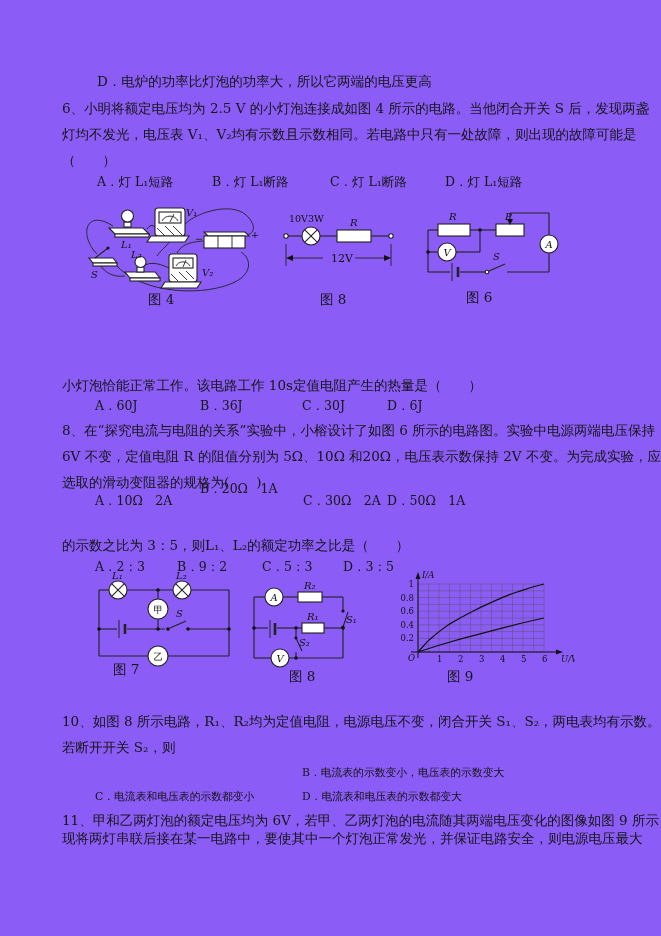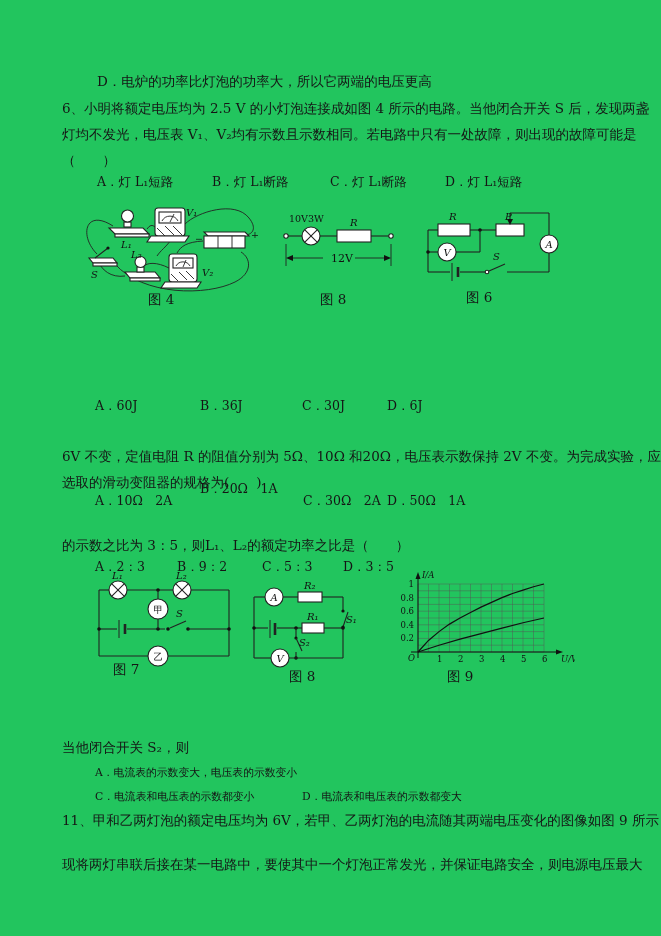--- a/index.html
+++ b/index.html
@@ -1,18 +1,18 @@
 <!DOCTYPE html>
 <html><head>
 <meta charset="utf-8">
 <style>
   html,body{margin:0;padding:0;background:#888;}
   .page{
     position:relative; width:661px; height:936px; margin:0 auto;
-    background:#22c55e; overflow:hidden;
+    background:#8b5cf6; overflow:hidden;
     font-family:"DejaVu Serif","Liberation Serif",serif;
     color:#151515;
   }
   .tl{position:absolute; font-size:13.5px; line-height:16px; white-space:nowrap;}
   .opt{position:absolute; font-size:12.5px; white-space:nowrap;}
   .opt-s{position:absolute; font-size:10.8px; white-space:nowrap;}
   .cap{position:absolute; font-size:13.5px; white-space:nowrap;}
   .fig{position:absolute;}
   .wire{stroke:#222;fill:none;stroke-width:1.1;}
   .wire2{stroke:#222;fill:none;stroke-width:0.9;}
@@ -177,25 +177,27 @@
       <circle class="comp" cx="66" cy="71" r="1.8"></circle>
       <line class="wire" x1="68" y1="70" x2="84" y2="63"></line>
       <text class="slab" x="72" y="59">S</text>
     </g>
     <line class="wire" x1="86" y1="71" x2="128" y2="71"></line>
     <text class="slab" x="28" y="19">R</text>
     <text class="slab" x="84" y="19">P</text>
   </svg>
   <div class="cap" style="left:466px;top:289px">图 6</div>
 
+  <div class="tl" style="left:62px;top:377px">小灯泡恰能正常工作。该电路工作 10s定值电阻产生的热量是（　　）</div>
   <div class="opt" style="left:95px;top:398px">A．60J</div>
   <div class="opt" style="left:200px;top:398px">B．36J</div>
   <div class="opt" style="left:302px;top:398px">C．30J</div>
   <div class="opt" style="left:387px;top:398px">D．6J</div>
 
+  <div class="tl" style="left:62px;top:422px">8、在“探究电流与电阻的关系”实验中，小榕设计了如图 6 所示的电路图。实验中电源两端电压保持</div>
   <div class="tl" style="left:62px;top:448px">6V 不变，定值电阻 R 的阻值分别为 5Ω、10Ω 和20Ω，电压表示数保持 2V 不变。为完成实验，应</div>
   <div class="tl" style="left:62px;top:474px">选取的滑动变阻器的规格为(　　)</div>
   <div class="opt" style="left:95px;top:493px">A．10Ω　2A</div>
   <div class="opt" style="left:200px;top:481px">B．20Ω　1A</div>
   <div class="opt" style="left:303px;top:493px">C．30Ω　2A</div>
   <div class="opt" style="left:387px;top:493px">D．50Ω　1A</div>
 
   <div class="tl" style="left:62px;top:537px">的示数之比为 3：5，则L₁、L₂的额定功率之比是（　　）</div>
   <div class="opt" style="left:95px;top:559px">A．2：3</div>
   <div class="opt" style="left:177px;top:559px">B．9：2</div>
@@ -356,21 +358,22 @@
         <text x="149" y="94" class="tick">6</text>
         <text x="21" y="73.4" class="tick" text-anchor="end">0.2</text>
         <text x="21" y="59.8" class="tick" text-anchor="end">0.4</text>
         <text x="21" y="46.2" class="tick" text-anchor="end">0.6</text>
         <text x="21" y="32.599999999999994" class="tick" text-anchor="end">0.8</text>
         <text x="21" y="19" class="tick" text-anchor="end">1</text>
       </g>
   </svg>
   <div class="cap" style="left:447px;top:668px">图 9</div>
 
-  <div class="tl" style="left:62px;top:739px">当他闭合开关 S₂，则</div>
-  <div class="opt-s" style="left:95px;top:766px">A．电流表的示数变大，电压表的示数变小</div>
+  <div class="tl" style="left:62px;top:713px">10、如图 8 所示电路，R₁、R₂均为定值电阻，电源电压不变，闭合开关 S₁、S₂，两电表均有示数。</div>
+  <div class="tl" style="left:62px;top:739px">若断开开关 S₂，则</div>
+  <div class="opt-s" style="left:302px;top:766px">B．电流表的示数变小，电压表的示数变大</div>
   <div class="opt-s" style="left:95px;top:790px">C．电流表和电压表的示数都变小</div>
   <div class="opt-s" style="left:302px;top:790px">D．电流表和电压表的示数都变大</div>
 
   <div class="tl" style="left:62px;top:812px">11、甲和乙两灯泡的额定电压均为 6V，若甲、乙两灯泡的电流随其两端电压变化的图像如图 9 所示，</div>
-  <div class="tl" style="left:62px;top:856px">现将两灯串联后接在某一电路中，要使其中一个灯泡正常发光，并保证电路安全，则电源电压最大</div>
+  <div class="tl" style="left:62px;top:830px">现将两灯串联后接在某一电路中，要使其中一个灯泡正常发光，并保证电路安全，则电源电压最大</div>
 
 </div>
 
 </body></html>

